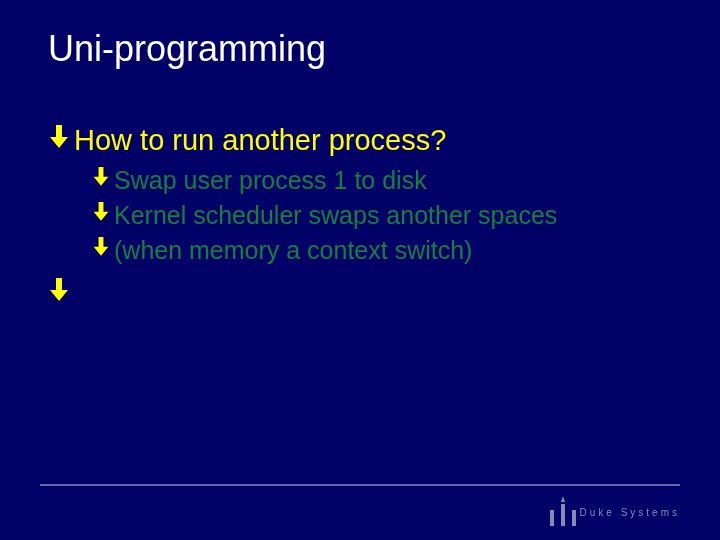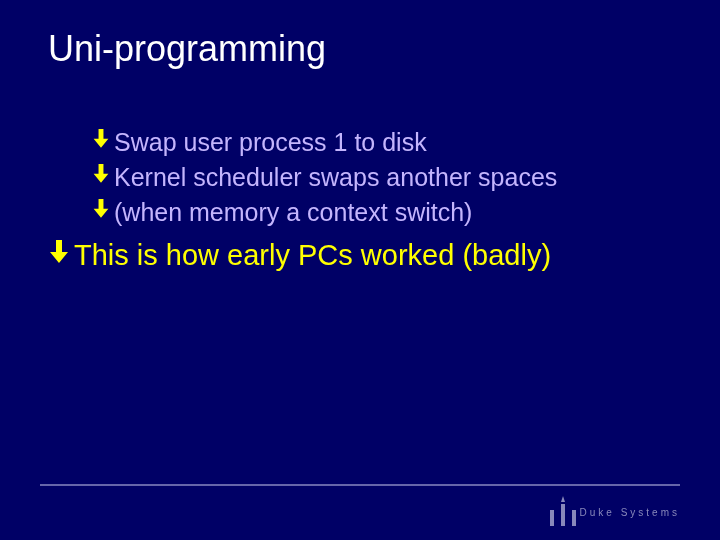--- a/index.html
+++ b/index.html
@@ -39,21 +39,21 @@
   .lvl2 {
     display: flex;
     align-items: flex-start;
     margin-bottom: 2px;
   }
   .lvl2 .arrow {
     width: 22px;
     flex-shrink: 0;
   }
   .lvl2 .text {
-    color: #c4b5fd;
+    color: #15803d;
     font-size: 25px;
     line-height: 1.32;
   }
   .footer-line {
     position: absolute;
     left: 40px;
     right: 40px;
     bottom: 54px;
     height: 2px;
     background: #6666aa;
@@ -75,20 +75,28 @@
   }
   .arrow svg { display: block; }
 </style>
 </head>
 <body>
 
 <h1 class="title">Uni-programming</h1>
 
 <div class="content">
 
+  <div class="lvl1">
+    <span class="arrow">
+      <svg width="22" height="28" viewBox="0 0 22 28">
+          <path d="M8 3 L14 3 L14 15 L20 15 L11 26 L2 15 L8 15 Z" fill="#ffff00"></path>
+        </svg>
+    </span>
+    <span class="text">How to run another process?</span>
+  </div>
 
   <div class="sub">
     <div class="lvl2">
       <span class="arrow">
         <svg width="18" height="24" viewBox="0 0 22 28">
             <path d="M8 3 L14 3 L14 15 L20 15 L11 26 L2 15 L8 15 Z" fill="#ffff00"></path>
           </svg>
       </span>
       <span class="text">Swap user process 1 to disk</span>
     </div>
@@ -109,21 +117,20 @@
       <span class="text">(when memory a context switch)</span>
     </div>
   </div>
 
   <div class="lvl1">
     <span class="arrow">
       <svg width="22" height="28" viewBox="0 0 22 28">
           <path d="M8 3 L14 3 L14 15 L20 15 L11 26 L2 15 L8 15 Z" fill="#ffff00"></path>
         </svg>
     </span>
-    <span class="text">This is how early PCs worked (badly)</span>
   </div>
 
 </div>
 
 <div class="footer-line"></div>
 
 <div class="logo">
   <svg width="34" height="30" viewBox="0 0 34 30">
     <rect x="4" y="14" width="4" height="16" fill="#8888bb"></rect>
     <rect x="15" y="8" width="4" height="22" fill="#8888bb"></rect>

